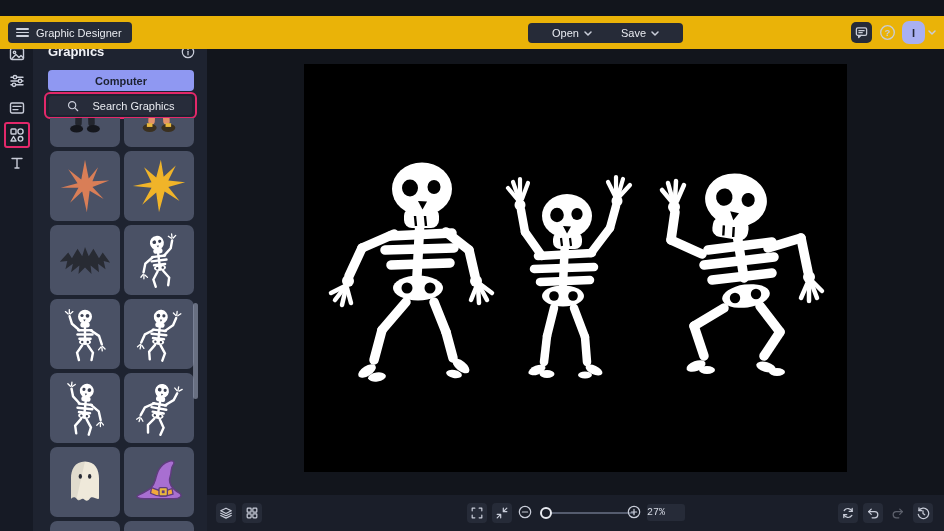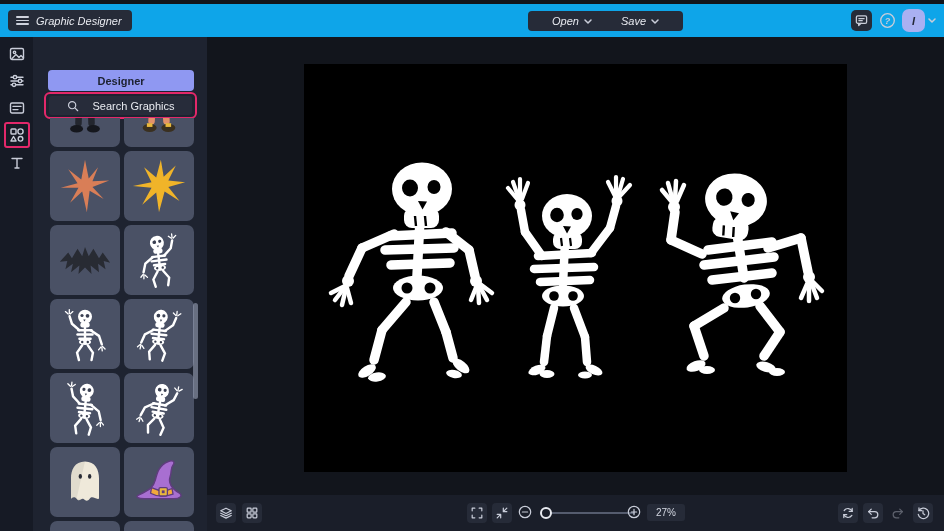--- a/index.html
+++ b/index.html
@@ -1,21 +1,21 @@
 <!DOCTYPE html>
 <html><head>
 <meta charset="utf-8">
 <style>
   * { margin:0; padding:0; box-sizing:border-box; }
   html,body { width:944px; height:531px; overflow:hidden; background:#12151c;
     font-family:"Liberation Sans", sans-serif; }
   #app { position:relative; width:944px; height:531px; background:#12151c; }
 
   
-  .topbar { position:absolute; left:0; top:4px; width:944px; height:33px; background:#0ea5e9; z-index:5;font-style:italic; }
+  .topbar { position:absolute; left:0; top:16px; width:944px; height:33px; background:#eab308; z-index:5; }
   .menu-btn { position:absolute; left:8px; top:6px; height:21px; padding:0 10px 0 8px;
     background:#262b38; border-radius:4px; display:flex; align-items:center; gap:7px; cursor:pointer; }
   .menu-btn .title { color:#e8eaf0; font-size:11px; }
   .hamburger { width:13px; height:9px; display:flex; flex-direction:column; justify-content:space-between; }
   .hamburger span { height:1.6px; background:#cfd3de; border-radius:1px; }
   .tb-btn { position:absolute; top:7px; height:20px; background:#262b38; border-radius:4px;
     color:#e8eaf0; font-size:11px; display:flex; align-items:center; gap:5px; padding:0 24px; cursor:pointer; }
   .chev { width:8px; height:5px; }
   .chev polyline { fill:none; stroke:#c9cdd9; stroke-width:1.5; stroke-linecap:round; stroke-linejoin:round; }
   .icon-btn { position:absolute; top:6px; width:21px; height:21px; background:#262b38; border-radius:5px;
@@ -56,21 +56,21 @@
   
   .bottombar { position:absolute; left:207px; top:495px; width:737px; height:36px; background:#1a1e29; z-index:5; }
   .bb-btn { position:absolute; top:8px; width:20px; height:20px; background:#262b38; border-radius:4px;
     display:flex; align-items:center; justify-content:center; cursor:pointer; }
   .bb-plain { position:absolute; top:10px; width:16px; height:16px; cursor:pointer; }
   .bb-btn svg, .bb-plain svg { width:14px; height:14px; }
   .zoom-track { position:absolute; left:340px; top:17px; width:88px; height:2px; background:#555c6e; border-radius:1px; cursor:pointer; }
   .zoom-handle { position:absolute; left:333px; top:12px; width:12px; height:12px; border-radius:50%;
     border:2.5px solid #e8eaf0; background:#1a1e29; cursor:pointer; }
   .zoom-pct { position:absolute; left:440px; top:9px; width:38px; height:17px; background:#262b38; border-radius:3px;
-    color:#d4d8e2; font-size:10px; display:flex; align-items:center; justify-content:center; }
+    color:#d4d8e2; font-size:10px; display:flex; align-items:center; justify-content:flex-start;font-family:Liberation Mono, monospace; }
   .dim { opacity:.38; }
 
   .ic { fill:none; stroke:#c9cdd9; stroke-width:1.4; stroke-linecap:round; stroke-linejoin:round; }
   .ic-txt { fill:#c9cdd9; font-size:10px; font-weight:bold; }
 </style>
 </head>
 <body>
 
 <div id="app">
 
@@ -183,22 +183,30 @@
       </svg>
     </div>
     <div class="rail-item" style="top:122px;">
       <svg viewBox="0 0 16 16">
         <path class="ic" d="M3 3.5 h10 M8 3.5 v9.5 M6 13 h4" stroke-width="1.6"></path>
       </svg>
     </div>
   </nav>
 
   <section class="panel">
-
-    <button class="computer-btn">Designer</button>
+    <div class="panel-head">
+      <span class="panel-title">Graphics</span>
+      <svg width="14" height="14" viewBox="0 0 16 16">
+        <circle class="ic" cx="8" cy="8" r="6.5"></circle>
+        <path class="ic" d="M8 7.2 v4" stroke-width="1.6"></path>
+        <circle cx="8" cy="4.8" r="0.9" fill="#c9cdd9"></circle>
+      </svg>
+    </div>
+
+    <button class="computer-btn">Computer</button>
 
     <div class="search-outline">
       <button class="search-btn">
         <svg width="12" height="12" viewBox="0 0 14 14">
           <circle class="ic" cx="6" cy="6" r="4.2" stroke-width="1.6"></circle>
           <path class="ic" d="M9.2 9.2 L12.5 12.5" stroke-width="1.6"></path>
         </svg>
         <span>Search Graphics</span>
       </button>
     </div>

